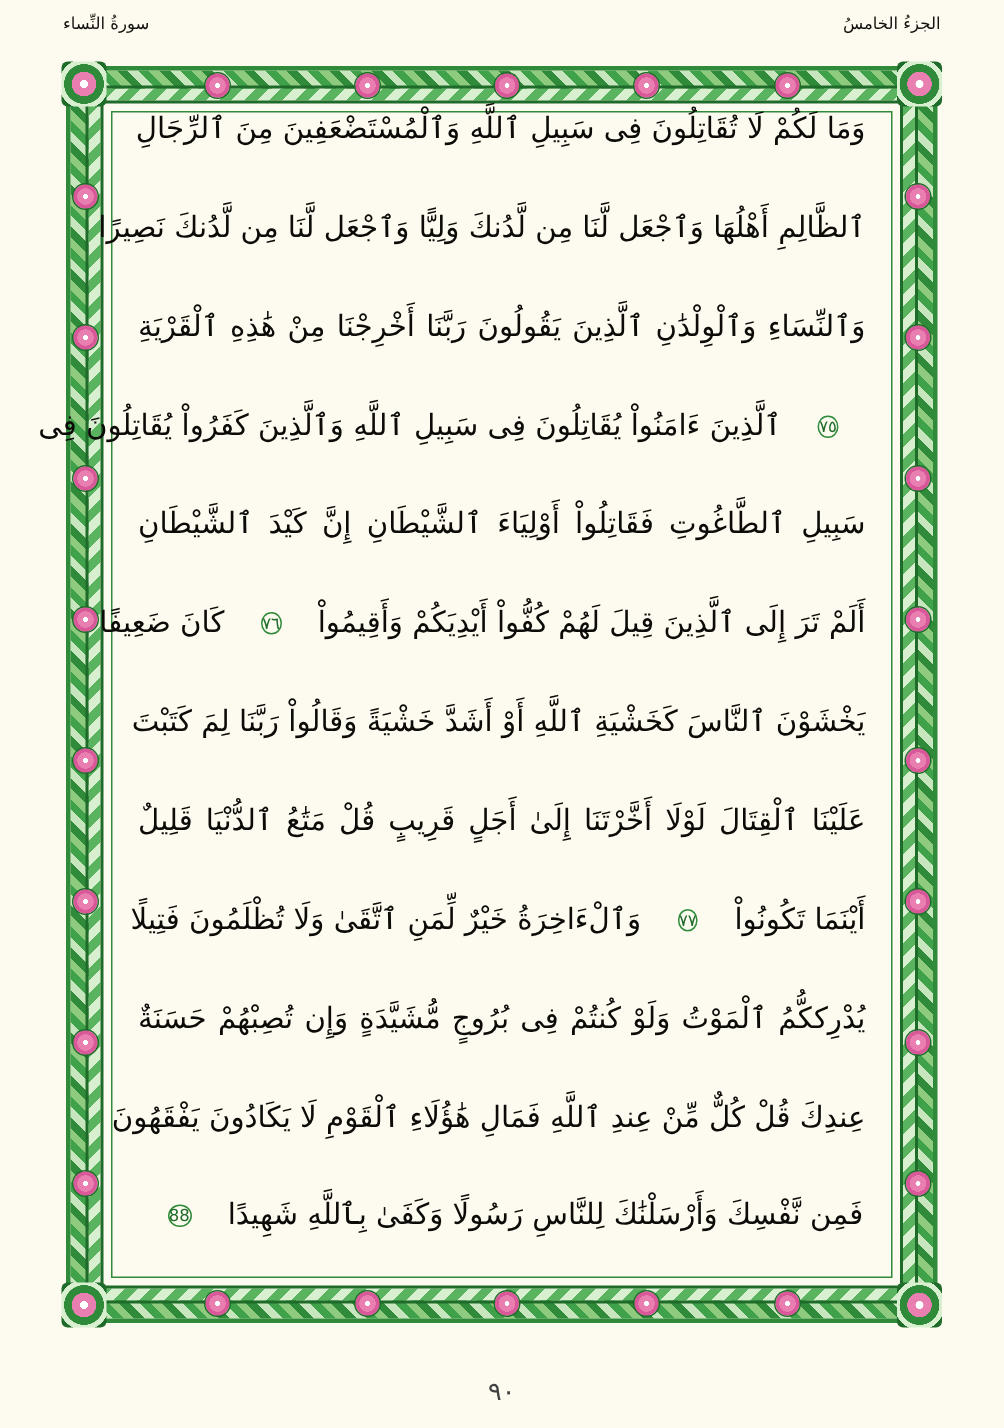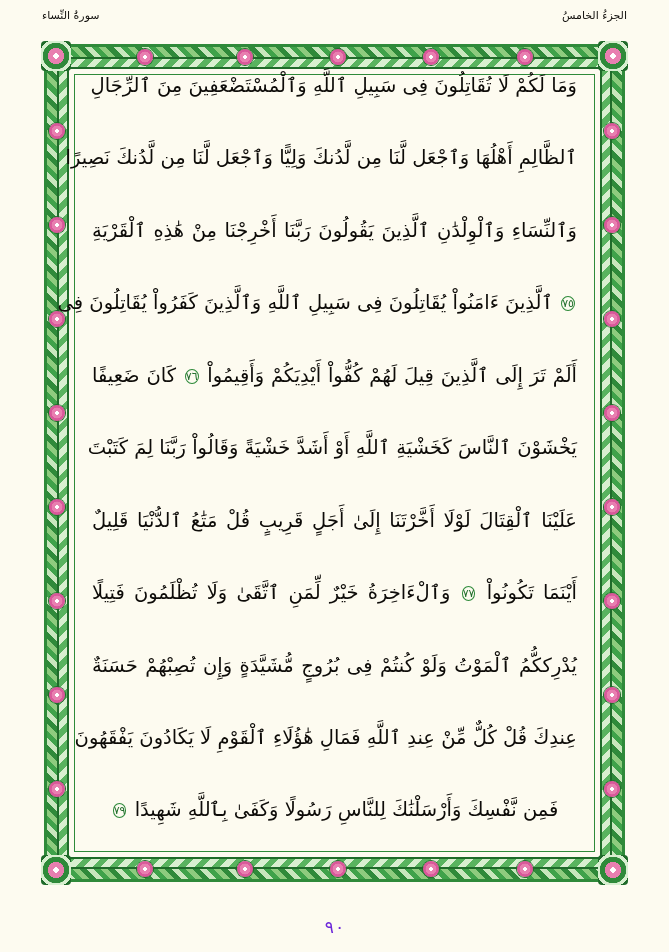--- a/index.html
+++ b/index.html
@@ -150,34 +150,34 @@
     font-size: 11px;
     color: #1f6b2a;
     border: 1.2px solid #2f8a3a;
     border-radius: 50%;
     width: 17px;
     height: 17px;
     line-height: 15px;
     text-align: center;
     vertical-align: 2px;
     background: radial-gradient(circle, #fdfbf0 55%, #e9f6e4 100%);
-    margin: 0 2px;
+    margin: 0 18px;
     font-family: "DejaVu Sans", sans-serif;
   }
 
   
   .page-number {
     position: absolute;
     left: 0;
     right: 0;
     bottom: 14px;
     text-align: center;
-    font-family: Liberation Mono, monospace;
+    font-family: Liberation Sans, sans-serif;
     font-size: 17px;
-    color: #6d28d9;
+    color: #404040;
     letter-spacing: 1px;
   }
 </style>
 </head>
 <body>
 
 <div class="page">
 
   <div class="page-header">
     <div class="header-item juz">الجزءُ الخامسُ</div>
@@ -240,20 +240,23 @@
 
     <div class="ayah-line">
       <span>وَٱلنِّسَاءِ وَٱلْوِلْدَٰنِ ٱلَّذِينَ يَقُولُونَ رَبَّنَا أَخْرِجْنَا مِنْ هَٰذِهِ ٱلْقَرْيَةِ</span>
     </div>
 
     <div class="ayah-line">
       <span class="marker">٧٥</span>
       <span>ٱلَّذِينَ ءَامَنُواْ يُقَاتِلُونَ فِى سَبِيلِ ٱللَّهِ وَٱلَّذِينَ كَفَرُواْ يُقَاتِلُونَ فِى</span>
     </div>
 
+    <div class="ayah-line">
+      <span>سَبِيلِ ٱلطَّاغُوتِ فَقَاتِلُواْ أَوْلِيَاءَ ٱلشَّيْطَانِ إِنَّ كَيْدَ ٱلشَّيْطَانِ</span>
+    </div>
 
     <div class="ayah-line">
       <span>أَلَمْ تَرَ إِلَى ٱلَّذِينَ قِيلَ لَهُمْ كُفُّواْ أَيْدِيَكُمْ وَأَقِيمُواْ</span>
       <span class="marker">٧٦</span>
       <span>كَانَ ضَعِيفًا</span>
     </div>
 
 
     <div class="ayah-line">
       <span>يَخْشَوْنَ ٱلنَّاسَ كَخَشْيَةِ ٱللَّهِ أَوْ أَشَدَّ خَشْيَةً وَقَالُواْ رَبَّنَا لِمَ كَتَبْتَ</span>
@@ -274,20 +277,20 @@
     </div>
 
 
     <div class="ayah-line">
       <span>عِندِكَ قُلْ كُلٌّ مِّنْ عِندِ ٱللَّهِ فَمَالِ هَٰؤُلَاءِ ٱلْقَوْمِ لَا يَكَادُونَ يَفْقَهُونَ</span>
     </div>
 
 
     <div class="ayah-line" style="text-align:center;text-align-last:center;">
       <span>فَمِن نَّفْسِكَ وَأَرْسَلْنَٰكَ لِلنَّاسِ رَسُولًا وَكَفَىٰ بِٱللَّهِ شَهِيدًا</span>
-      <span class="marker">٧٩</span>
+      <span class="marker">88</span>
     </div>
 
   </div>
 
   <div class="page-number">٩٠</div>
 
 </div>
 
 </body></html>

